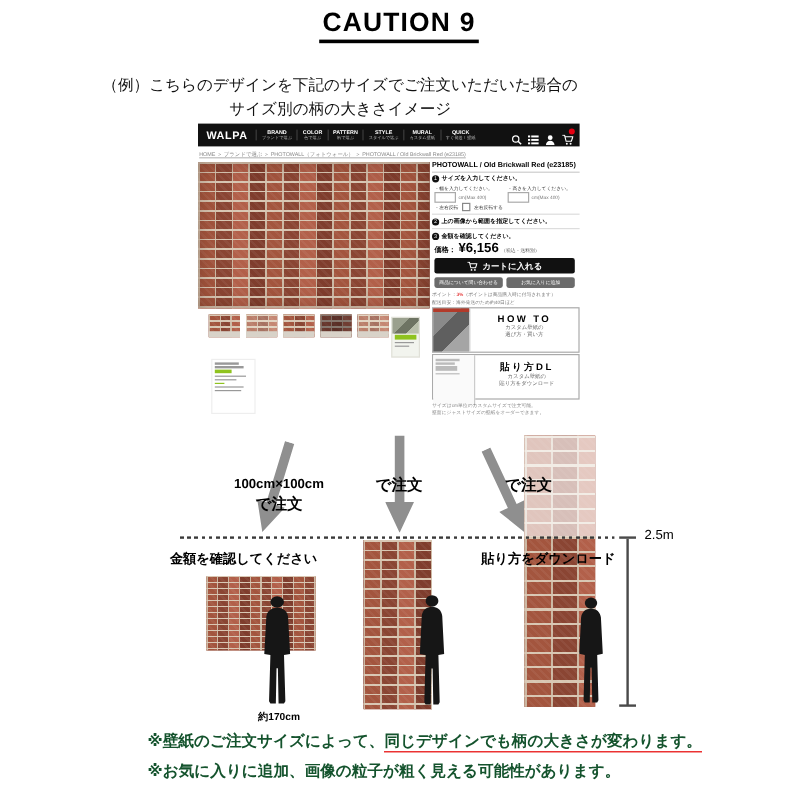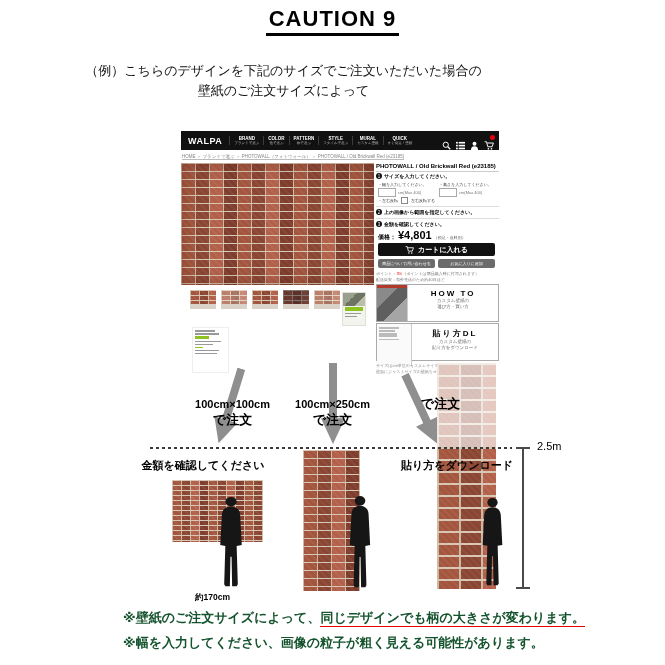--- a/index.html
+++ b/index.html
@@ -21,21 +21,21 @@
       repeating-linear-gradient(45deg, rgba(255,255,255,.05) 0 2px, rgba(0,0,0,0) 2px 5px),
       repeating-linear-gradient(180deg, #d8c6b2 0 var(--m), rgba(0,0,0,0) var(--m) var(--bh)),
       repeating-linear-gradient(90deg, #cbb7a2 0 var(--m), rgba(0,0,0,0) var(--m) var(--bw)),
       repeating-linear-gradient(90deg, #a3553e 0 var(--bw), #8a4533 var(--bw) calc(var(--bw)*2), #b2604a calc(var(--bw)*2) calc(var(--bw)*3), #7f3d2d calc(var(--bw)*3) calc(var(--bw)*4)),
       repeating-linear-gradient(180deg, rgba(0,0,0,.12) 0 var(--bh), rgba(255,255,255,.06) var(--bh) calc(var(--bh)*2));}
   .brick-xs{--bw:9px;--bh:5px;--m:1px;}
   .brick-m{--bw:14px;--bh:8px;--m:1.3px;}
   .brick-l{--bw:22px;--bh:12px;--m:1.8px;}
 
   
-  .shot{top:100px;left:179px;width:322px;height:256px;background:#fff;margin-top:28px;}
+  .shot{top:100px;left:163px;width:322px;height:256px;background:#fff;}
   .hdr{position:absolute;top:3px;left:2px;width:318px;height:19px;background:#111;
        display:flex;align-items:center;}
   .logo{color:#fff;font-weight:bold;font-size:9px;letter-spacing:.5px;padding:0 7px;}
   .nav{display:flex;height:100%;align-items:center;}
   .nav-item{border-left:1px solid #3c3c3c;padding:0 4px;text-align:center;}
   .nav-en{color:#fff;font-size:4.5px;font-weight:bold;line-height:5px;}
   .nav-jp{color:#bbb;font-size:3.5px;line-height:4px;}
   .hicons{margin-left:auto;display:flex;align-items:center;gap:5px;padding-right:6px;}
   .hicon{width:9px;height:9px;position:relative;}
   .badge{position:absolute;right:-2px;top:-1px;width:5px;height:5px;border-radius:50%;background:#e60012;}
@@ -114,35 +114,35 @@
   .m-line{top:449px;left:522px;width:2px;height:139px;background:#4a4a4a;z-index:3;}
   .m-tick{left:516px;width:14px;height:2px;background:#4a4a4a;z-index:3;}
   .mt1{top:447px}.mt2{top:587px}
   .m-label{top:440px;left:537px;font-size:11px;font-weight:normal;z-index:3;}
   .sq-left{top:480px;left:172px;width:91px;height:62px;z-index:1;}
   .col-mid{top:450px;left:303px;width:57px;height:141px;z-index:1;}
   .person{position:absolute;z-index:4;}
   .pe1{top:496px;left:214px;width:34px;height:95px;}
   .pe2{top:495px;left:344px;width:32px;height:97px;}
   .pe3{top:497px;left:477px;width:31px;height:93px;}
-  .p-height{top:592px;left:195px;width:75px;font-size:8.5px;font-weight:bold;z-index:5;}
+  .p-height{top:592px;left:195px;width:75px;text-align:center;font-size:8.5px;font-weight:bold;z-index:5;}
   .cap{position:absolute;top:458px;width:130px;text-align:center;font-size:11px;font-weight:bold;z-index:6;}
   .cap-l{left:138px}.cap-r{left:392px}
 
   
   .note{position:absolute;left:123px;font-size:13px;font-weight:bold;color:#14532d;white-space:nowrap;z-index:6;}
   .n1{top:609px}.n2{top:634px}
   .note .u{border-bottom:1.5px solid #e60000;padding-bottom:1px;}
 </style>
 </head>
 <body>
 
 <div class="abs page-title"><span>CAUTION 9</span></div>
 <div class="abs subtitle s1 nowrap">（例）こちらのデザインを下記のサイズでご注文いただいた場合の</div>
-<div class="abs subtitle s2 nowrap">壁紙のご注文サイズによって</div>
+<div class="abs subtitle s2 nowrap">サイズ別の柄の大きさイメージ</div>
 
 <div class="abs shot">
   <div class="hdr">
     <div class="logo">WALPA</div>
     <div class="nav">
       <div class="nav-item">
         <div class="nav-en">BRAND</div>
         <div class="nav-jp">ブランドで選ぶ</div>
       </div>
       <div class="nav-item">
@@ -270,21 +270,21 @@
 
     <div class="p-sep" style="top:55px"></div>
 
     <div class="p-step" style="top:58px">
       <span class="stepnum">3</span>
       <span class="steptxt">金額を確認してください。</span>
     </div>
 
     <div class="p-price" style="top:66px;left:2px">
       <span class="pr-l">価格：</span>
-      <span class="pr-v">¥4,801</span>
+      <span class="pr-v">¥6,156</span>
       <span class="pr-n">（税込・送料別）</span>
     </div>
 
     <div class="p-cart" style="top:80px">
       <svg viewBox="0 0 16 14" width="9" height="8">
           <path d="M1 1 h3 l2 8 h7 l2 -6 H5" fill="none" stroke="#fff" stroke-width="1.5"></path>
           <circle cx="7" cy="12.3" r="1.3" fill="#fff"></circle>
           <circle cx="12" cy="12.3" r="1.3" fill="#fff"></circle>
         </svg>
       <span>カートに入れる</span>
@@ -334,21 +334,20 @@
   </svg>
 <svg class="arrow a-right" viewBox="0 0 24 82" preserveAspectRatio="none">
     <path d="M8 0 h8 v56 h8 L12 82 L0 56 h8 Z" fill="#8f8f8f"></path>
   </svg>
 
 <div class="ol ol1">
   <div class="ol-size">100cm×100cm</div>
   <div class="ol-action">で注文</div>
 </div>
 <div class="ol ol2">
-  <div class="ol-size">100cm×250cm</div>
   <div class="ol-action">で注文</div>
 </div>
 <div class="ol ol3">
   <div class="ol-action">で注文</div>
 </div>
 
 <div class="abs col-right brick brick-l">
   <div class="fadecap"></div>
 </div>
 
@@ -373,13 +372,13 @@
 <svg class="person pe3" viewBox="0 0 60 200" preserveAspectRatio="none">
   <circle cx="30" cy="12" r="10" fill="#161616"></circle>
   <path d="M30 22 C21 22 15 28 14 38 L11 103 L20 105 L18 186 L20 190 L28 190 L29 128 L31 128 L32 190 L40 190 L42 186 L40 105 L49 103 L46 38 C45 28 39 22 30 22 Z" fill="#161616"></path>
 </svg>
 
 <div class="abs p-height">約170cm</div>
 <div class="cap cap-l">金額を確認してください</div>
 <div class="cap cap-r">貼り方をダウンロード</div>
 
 <div class="note n1"><span>※壁紙のご注文サイズによって、</span><span class="u">同じデザインでも柄の大きさが変わります。</span></div>
-<div class="note n2">※幅を入力してください、画像の粒子が粗く見える可能性があります。</div>
+<div class="note n2">※お気に入りに追加、画像の粒子が粗く見える可能性があります。</div>
 
 </body></html>

